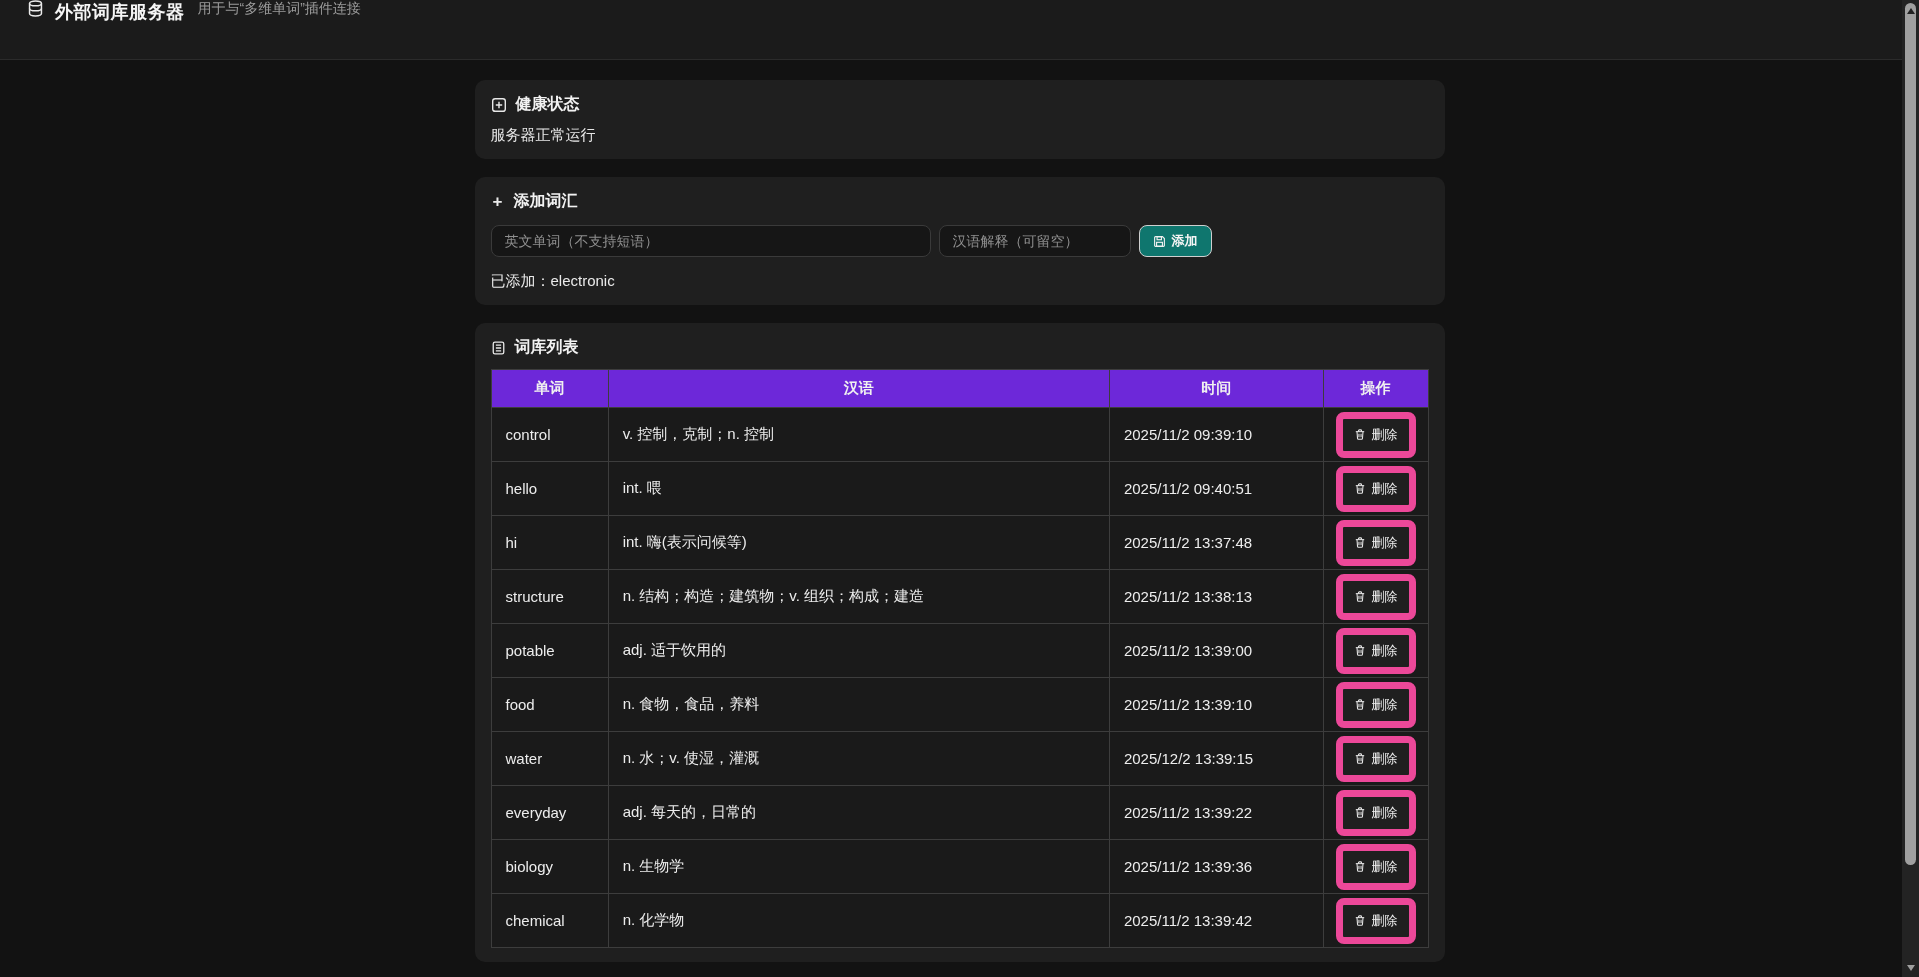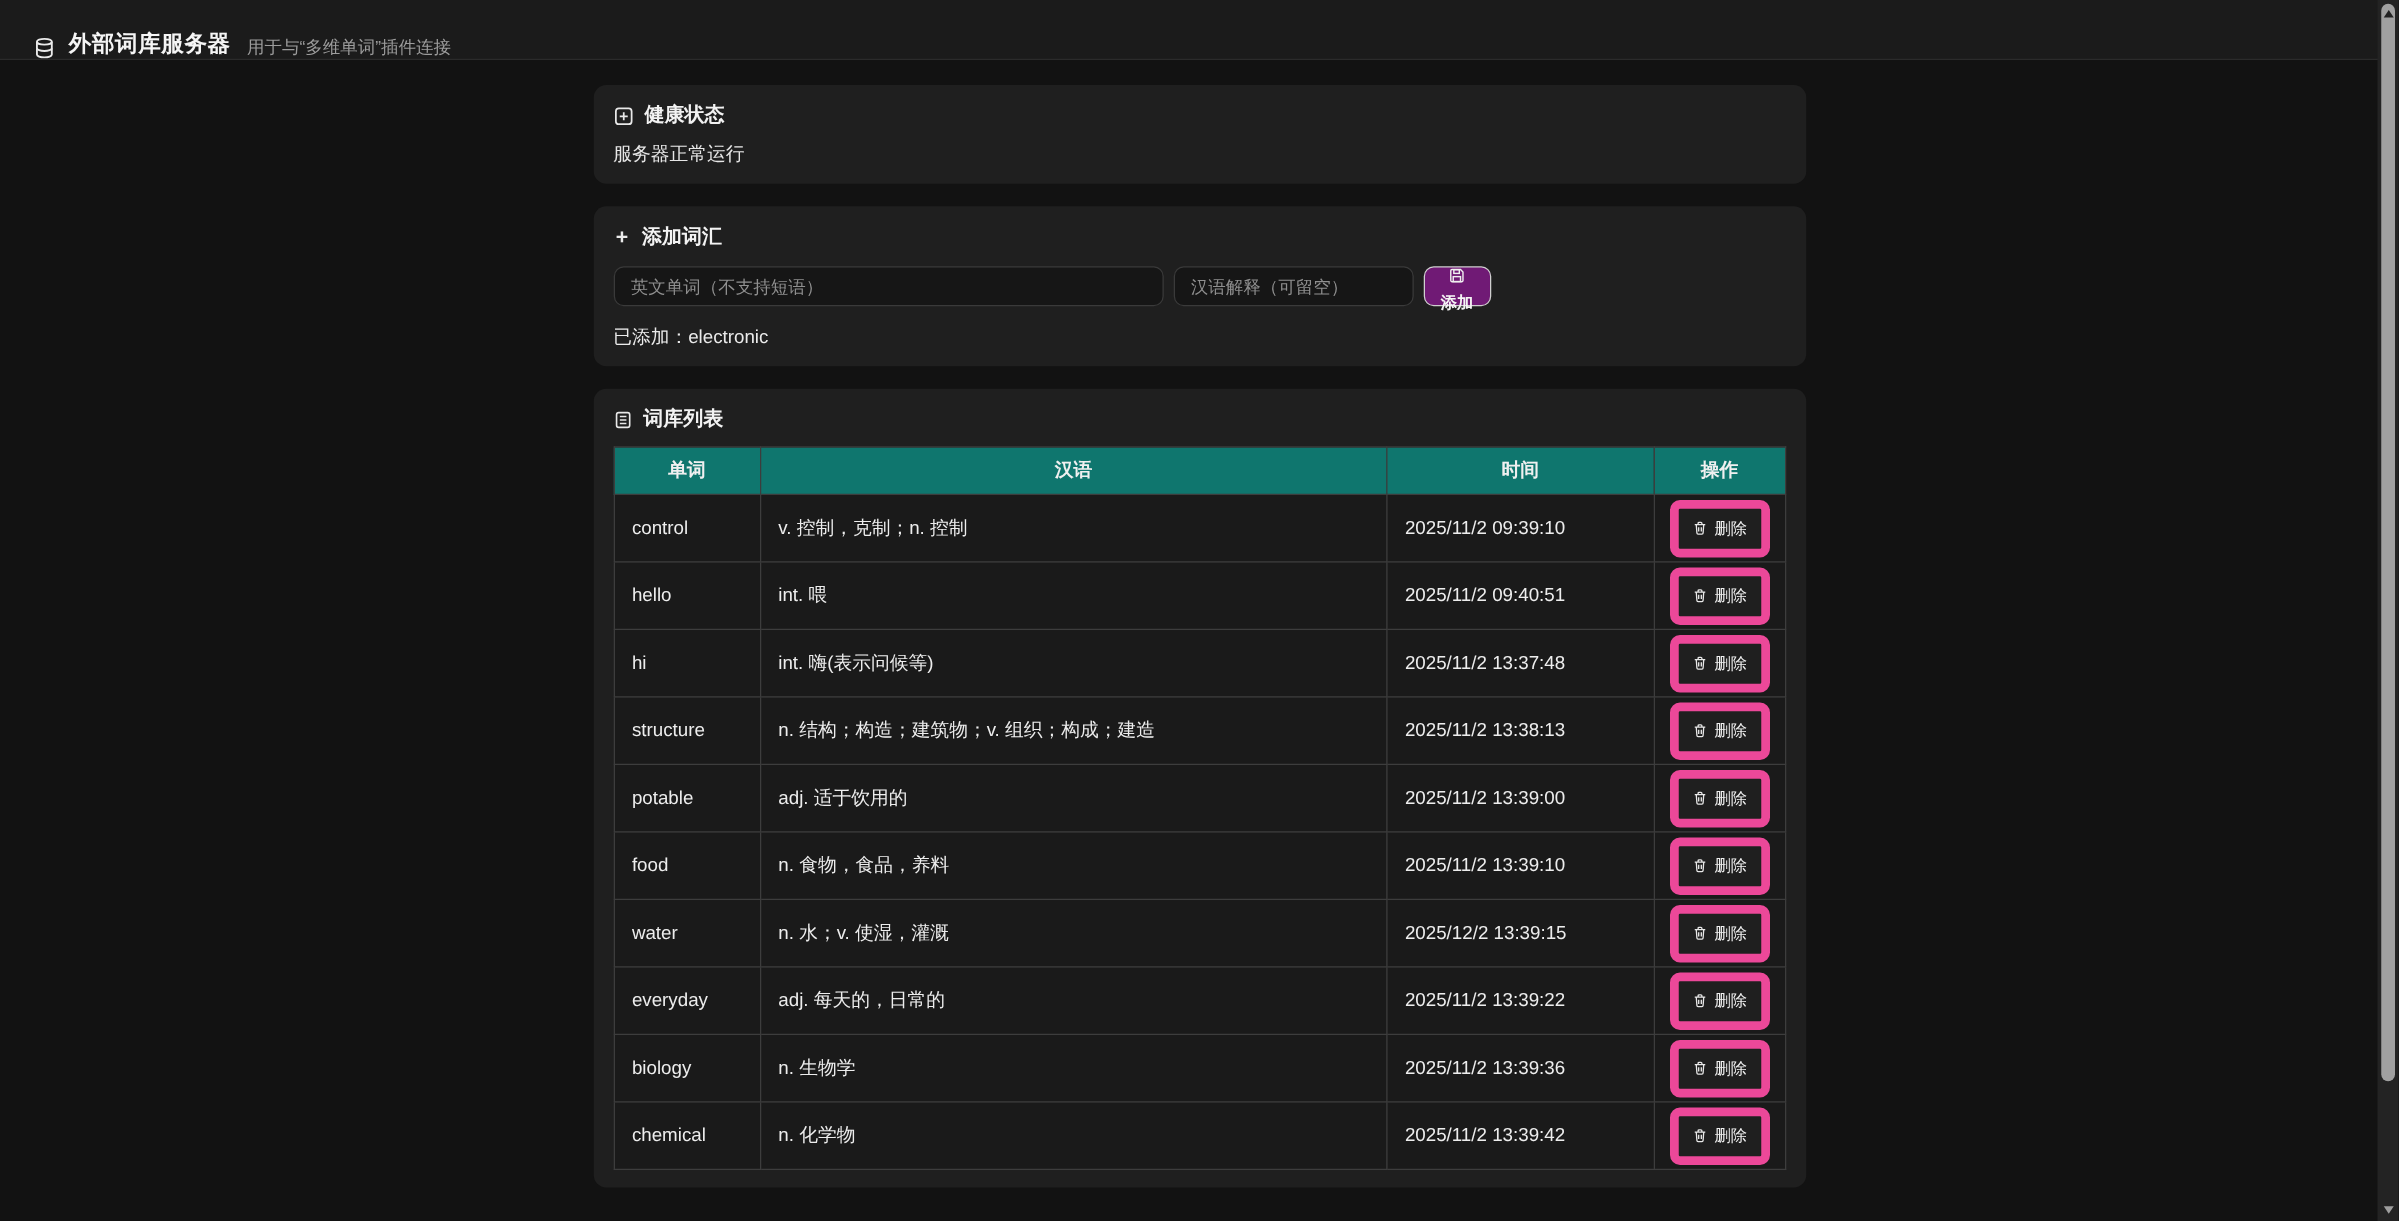--- a/index.html
+++ b/index.html
@@ -6,23 +6,23 @@
   html,body { width:1919px; height:977px; }
   body {
     position:relative;
     overflow:hidden;
     background:#121212;
     color:#f0f0f0;
     font-family:"Liberation Sans","DejaVu Sans",sans-serif;
   }
   
   .app-header {
-    height:48px;
+    height:60px;
     display:flex;
-    align-items:flex-end;
+    align-items:flex-start;
     gap:11px;
     padding:0 27px;
     background:#1b1b1b;
     border-bottom:1px solid #2b2b2b;
   }
   .app-header .icon { display:flex; color:#eaeaea; }
   .app-title { font-size:18px; font-weight:bold; color:#f5f5f5; letter-spacing:.5px; }
   .app-subtitle { font-size:14px; color:#9c9c9c; margin-left:2px; }
 
   
@@ -55,40 +55,39 @@
     outline:none;
     font-family:inherit;
   }
   .text-input::placeholder { color:#8f8f8f; }
   .input-word { width:440px; }
   .input-meaning { width:192px; }
   .add-btn {
     height:32px;
     display:inline-flex; align-items:center; gap:6px;
     padding:0 13px;
-    background:#701a75;
+    background:#0f766e;
     border:1px solid #cfcfcf;
     border-radius:8px;
     color:#f5f5f5;
     font-size:13px;
     font-weight:bold;
     cursor:pointer;
     font-family:inherit;
-    flex-direction:column;
   }
   .add-btn .icon { display:flex; color:#f0f0f0; }
   .added-line { margin-top:15px; font-size:15px; color:#eaeaea; }
 
   
   table { width:100%; border-collapse:collapse; table-layout:fixed; margin-top:11px; }
   th {
     height:38px;
     font-size:15px; font-weight:bold; color:#f0f0f0;
     text-align:center;
-    background:#0f766e;
+    background:#6d28d9;
     border:1px solid #3d3d3d;
   }
   td {
     height:54px;
     font-size:15px;
     color:#ededed;
     background:#1a1a1a;
     border:1px solid #3d3d3d;
     padding:0 14px;
     overflow:hidden;

